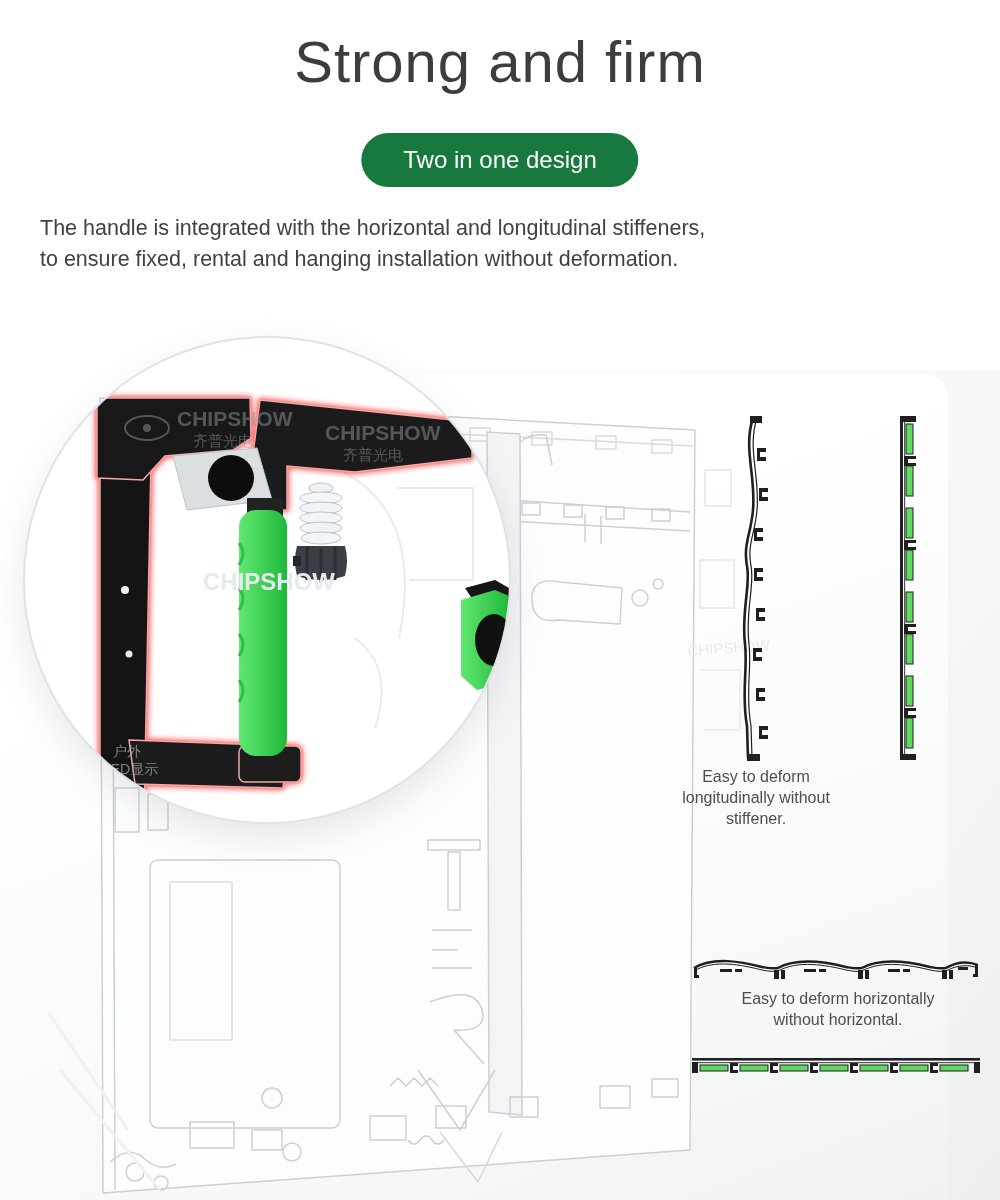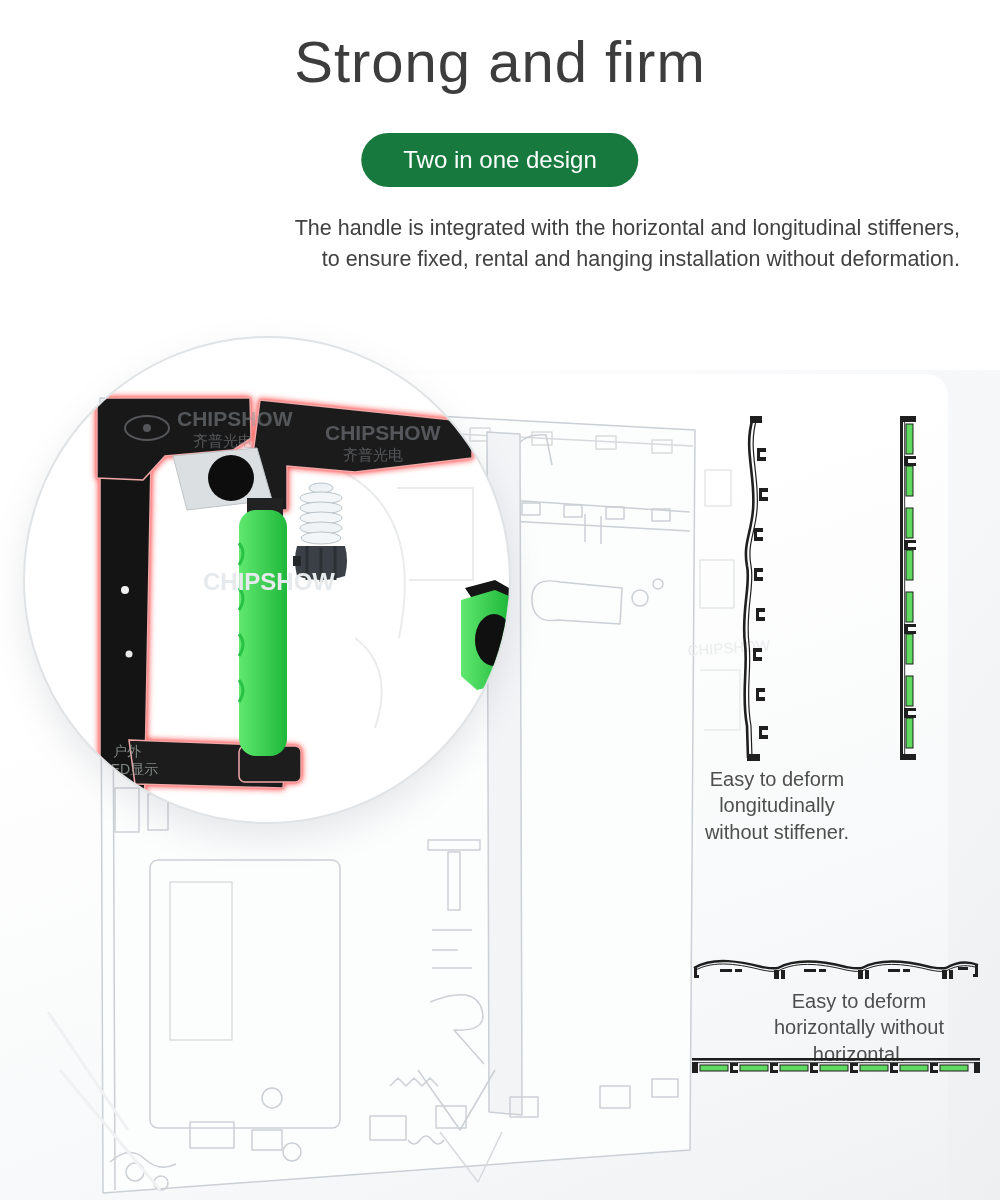--- a/index.html
+++ b/index.html
@@ -5,41 +5,41 @@
   html,body{margin:0;padding:0;background:#fff;}
   .page{position:relative;width:1000px;height:1200px;overflow:hidden;
         font-family:"Liberation Sans", sans-serif;background:#fff;}
 
   
   .title{position:absolute;top:8px;left:0;width:1000px;text-align:center;
          font-size:58px;font-weight:300;letter-spacing:1px;color:var(--title-gray);margin-top:20px;}
   .badge{position:absolute;top:133px;left:50%;transform:translateX(-50%);
          background:var(--accent-green);color:#fff;font-size:24px;
          padding:13px 42px;border-radius:28px;white-space:nowrap;}
-  .desc{position:absolute;top:213px;left:40px;width:920px;text-align:right;
+  .desc{position:absolute;top:213px;left:40px;width:920px;text-align:left;
         font-size:21.5px;line-height:1.42;color:var(--text-gray);}
 
   
   .backdrop{position:absolute;left:0;top:370px;width:1000px;height:830px;
             background:linear-gradient(125deg,#ffffff 15%,#f5f6f8 70%,#edeff1 100%);}
   .backdrop-card{position:absolute;left:-30px;top:374px;width:978px;height:826px;
             border-radius:0 22px 0 0;
             background:linear-gradient(160deg,#ffffff 30%,#f7f8f9 75%,#f0f1f3 100%);}
 
   
   .sketch-svg{position:absolute;left:40px;top:370px;}
   .magnifier{position:absolute;left:23px;top:336px;width:484px;height:484px;
              border-radius:50%;background:#fff;border:2px solid #e0e3e5;
              box-shadow:0 14px 34px rgba(110,120,130,.16);overflow:hidden;}
   .glow{filter:drop-shadow(0 0 3px rgba(255,95,95,.9)) drop-shadow(0 0 1px rgba(255,95,95,.9));}
 
   
   .diag{position:absolute;}
-  .cap{position:absolute;text-align:center;font-size:20px;line-height:1.32;
-       color:var(--caption-gray);margin-left:21px;}
+  .cap{position:absolute;text-align:center;font-size:16px;line-height:1.32;
+       color:var(--caption-gray);}
   .wm{font-family:"Liberation Sans",sans-serif;}
 </style>
 </head>
 <body>
 
 <div class="page">
 
   <div class="title">Strong and firm</div>
   <div class="badge">Two in one design</div>
   <div class="desc">

